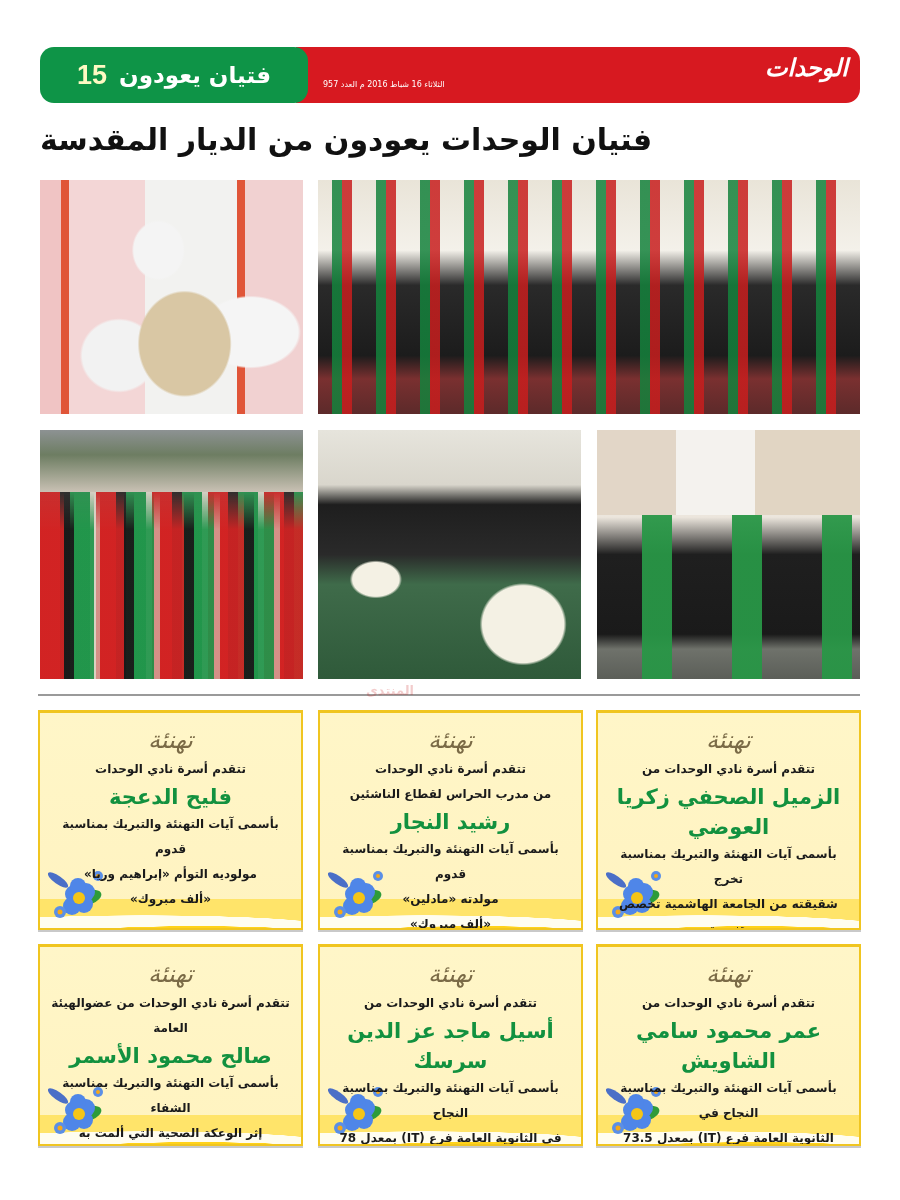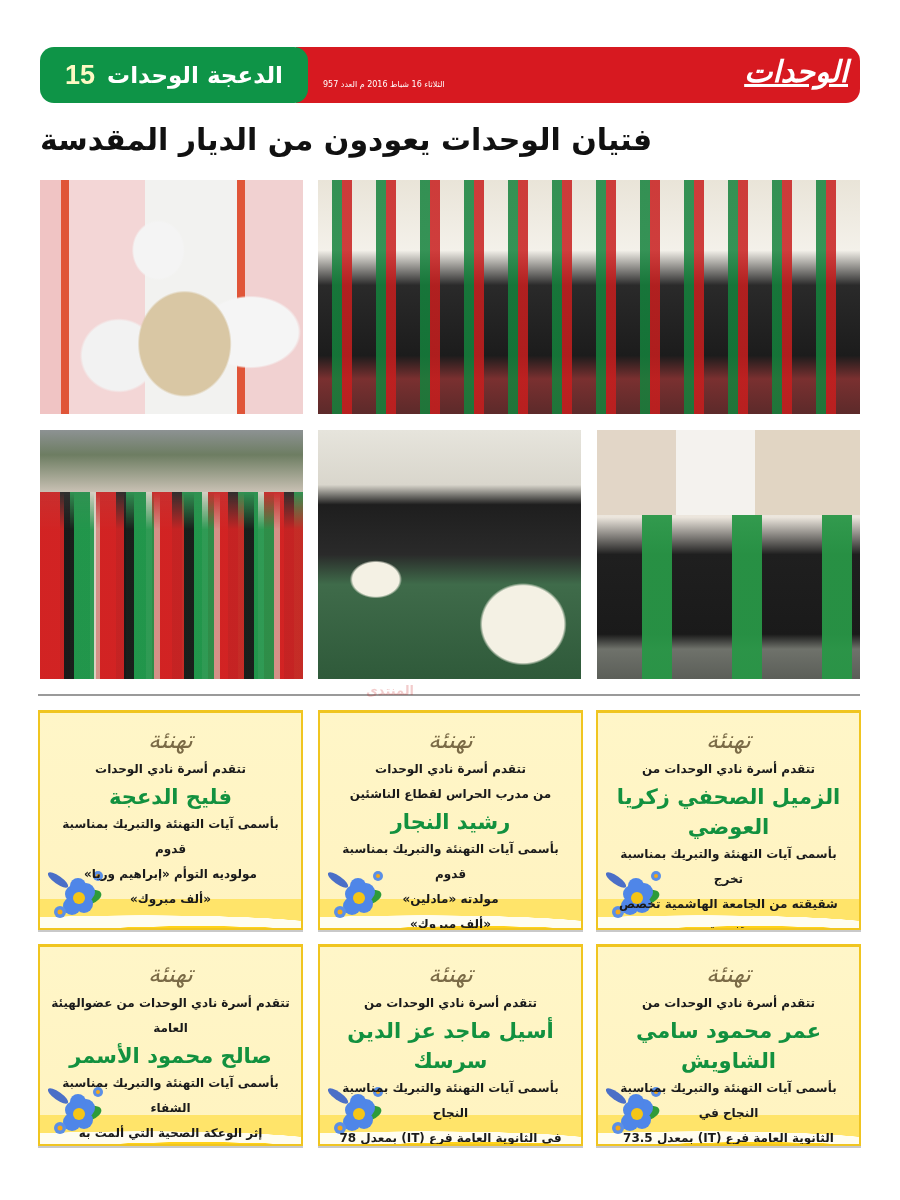--- a/index.html
+++ b/index.html
@@ -17,22 +17,22 @@
     display: flex; align-items: center; justify-content: center; gap: 12px;
     direction: rtl;
   }
   .hdr-green .sec-title { color: #fff; font-weight: bold; font-size: 23px; font-family: "DejaVu Sans", sans-serif; }
   .hdr-green .page-no { color: #fef9c3; font-weight: bold; font-size: 27px; font-family: "Liberation Sans", sans-serif; }
   .hdr-date {
     position: absolute; left: 323px; top: 80px; color: #fff; font-size: 8px;
     direction: rtl; font-family: "DejaVu Sans", sans-serif;
   }
   .hdr-logo {
-    position: absolute; right: 52px; top: 54px; color: #fff; font-size: 30px;
-    font-weight: bold; font-style: italic; direction: rtl; font-family: "DejaVu Sans", sans-serif; text-decoration: underline;
+    position: absolute; right: 52px; top: 54px; color: #fff; font-size: 24px;
+    font-weight: bold; font-style: italic; direction: rtl; font-family: "DejaVu Sans", sans-serif;
   }
 
   
   .headline {
     position: absolute; left: 40px; top: 112px; width: 820px; height: 56px;
     text-align: left; direction: rtl; color: #111; font-weight: bold;
     font-size: 30px; line-height: 56px; font-family: "DejaVu Sans", sans-serif;
     letter-spacing: 0.5px;
   }
 
@@ -122,21 +122,21 @@
   .c5 { left: 318px; top: 944px; height: 202px; }
   .c6 { left: 38px;  top: 944px; height: 202px; }
 </style>
 </head>
 <body>
 
 <div class="hdr-red"></div>
 <div class="hdr-logo">الوحدات</div>
 <div class="hdr-date">الثلاثاء 16 شباط 2016 م العدد 957</div>
 <div class="hdr-green">
-  <span class="sec-title">الدعجة الوحدات</span>
+  <span class="sec-title">فتيان يعودون</span>
   <span class="page-no">15</span>
 </div>
 
 <h1 class="headline">فتيان الوحدات يعودون من الديار المقدسة</h1>
 
 <div class="photo p1">
     <span class="ph-label">boys-in-ihram-eating</span>
   </div>
 <div class="photo p2">
     <span class="ph-label">team-group-photo-in-mosque</span>

